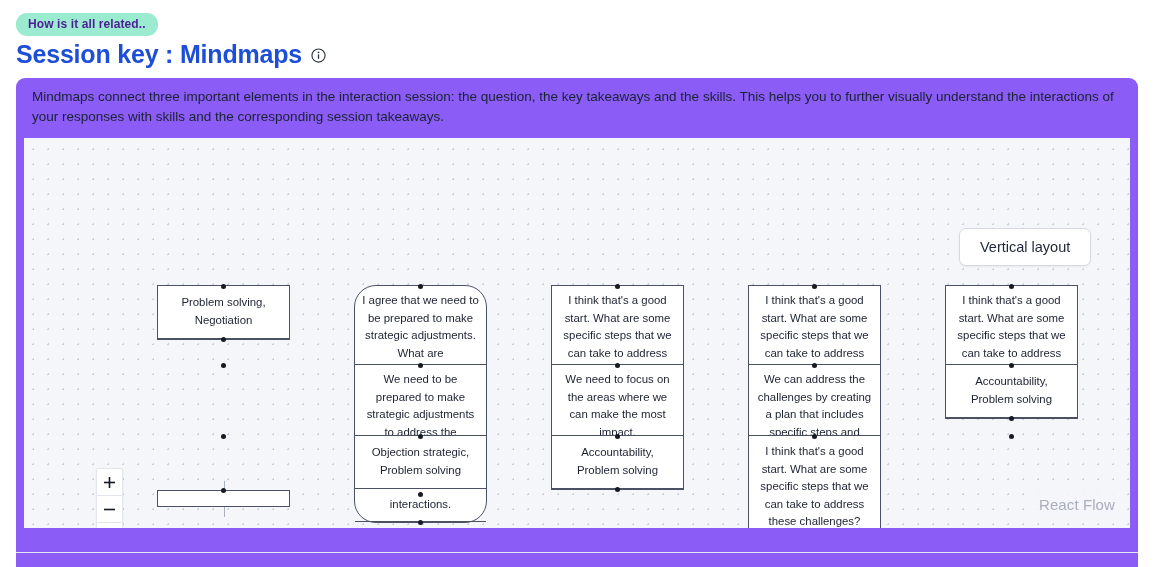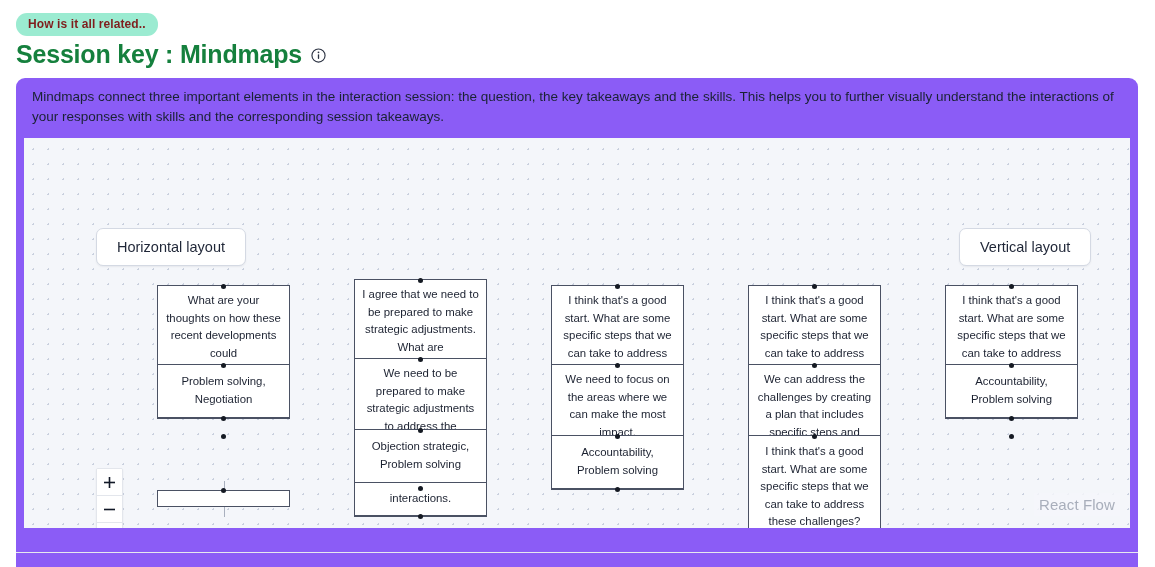--- a/index.html
+++ b/index.html
@@ -8,31 +8,31 @@
     width: 1155px; height: 567px;
     background: #ffffff;
     font-family: "Liberation Sans", sans-serif;
     -webkit-font-smoothing: antialiased;
   }
   .page { position: relative; width: 1155px; height: 567px; overflow: hidden; background:#fff; }
 
   
   .badge {
     position: absolute; left: 16px; top: 13px;
-    background: #9BEBD1; color: #7f1d1d;
+    background: #9BEBD1; color: #4c1d95;
     font-size: 12px; font-weight: 700;
     padding: 5px 12px 6px; border-radius: 11px;
     line-height: 1; letter-spacing: .1px; white-space: nowrap;
   }
   .title-row {
     position: absolute; left: 16px; top: 40px;
     display: flex; align-items: center; gap: 9px;
   }
   .title {
-    font-size: 25px; font-weight: 700; color: #15803d;
+    font-size: 25px; font-weight: 700; color: #1d4ed8;
     letter-spacing: -0.2px; line-height: 1.15;
   }
   .info-icon { width: 15px; height: 15px; display:block; margin-top:3px; }
 
   
   .panel {
     position: absolute; left: 16px; top: 78px;
     width: 1122px; height: 564px;
     background: #8b5cf6;
     border-radius: 9px;
@@ -162,37 +162,35 @@
       </svg>
     </span>
   </div>
 
   <div class="panel">
 
     <div class="panel-desc">Mindmaps connect three important elements in the interaction session: the question, the key takeaways and the skills. This helps you to further visually understand the interactions of your responses with skills and the corresponding session takeaways.</div>
 
     <div class="flow">
 
-      <button class="layout-btn h">Horizontal layout</button>
       <button class="layout-btn v">Vertical layout</button>
 
       <div class="node" style="left:133px; top:147px;">
         <div class="handle top"></div>
-        <div class="sect q">What are your thoughts on how these recent developments could</div>
         <div class="handle" style="top:76.5px;"></div>
         <div class="handle" style="top:147.5px;"></div>
         <div class="sect s">Problem solving, Negotiation</div>
         <div class="handle bot"></div>
       </div>
       <div class="stub" style="left:199.5px; top:343px; height:11px;"></div>
       <div class="handle" style="left:199.5px; top:350px; margin-left:-2.5px; position:absolute;"></div>
       <div class="node" style="left:133px; top:352px; height:17px;"></div>
       <div class="stub" style="left:199.5px; top:369px; height:10px;"></div>
 
-      <div class="node" style="left:330px; top:141px;">
+      <div class="node" style="left:330px; top:147px;border-radius:22px;">
         <div class="handle top"></div>
         <div class="sect q">I agree that we need to be prepared to make strategic adjustments. What are</div>
         <div class="handle" style="top:76.5px;"></div>
         <div class="sect t">We need to be prepared to make strategic adjustments to address the</div>
         <div class="handle" style="top:147.5px;"></div>
         <div class="sect s">Objection strategic, Problem solving</div>
         <div class="handle" style="top:205.5px;"></div>
         <div class="sect extra">interactions.</div>
         <div class="handle bot"></div>
       </div>

